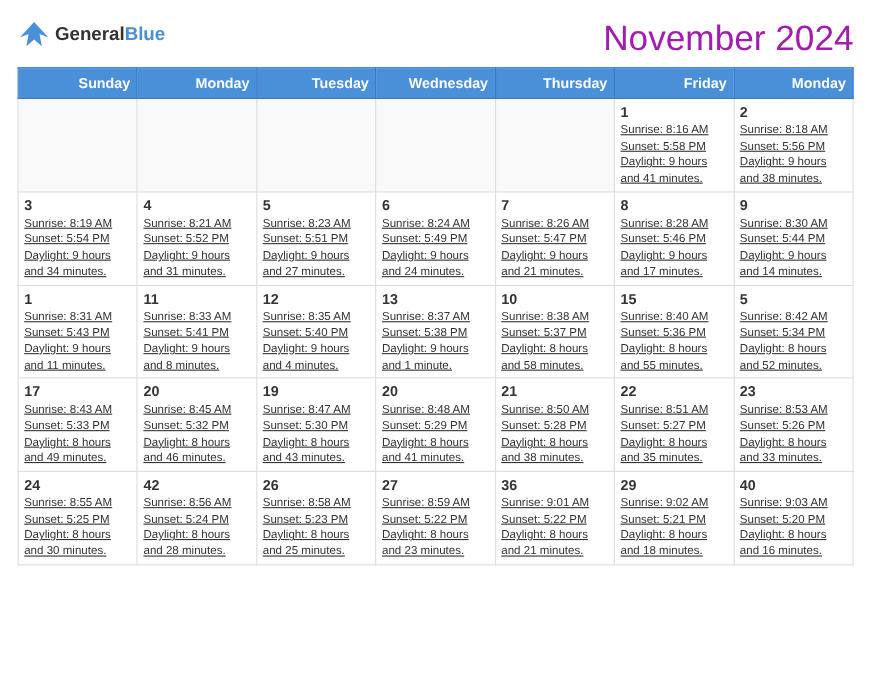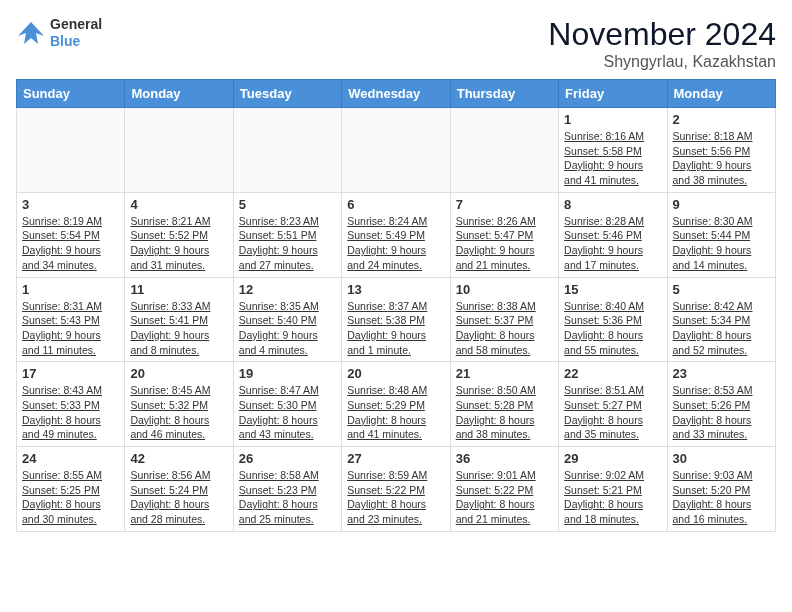--- a/index.html
+++ b/index.html
@@ -16,52 +16,52 @@
       align-items: flex-start;
       margin-bottom: 8px;
     }
     .logo {
       display: flex;
       align-items: center;
       gap: 4px;
     }
     .logo-text {
       display: flex;
-      flex-direction: column;
-      font-size: 14px;
+      flex-direction: row;
+      font-size: 17px;
       line-height: 1.2;
       justify-content: space-between;
     }
     .logo-text .general { font-weight: bold; color: #333; }
     .logo-text .blue { font-weight: bold; color: #4a90d9; }
     .logo-bird {
       width: 30px;
       height: 30px;
     }
     .title-block {
       text-align: right;
     }
     .month-title {
       font-size: 32px;
       font-weight: normal;
-      color: #0f172a;
+      color: #a21caf;
     }
     .location {
       font-size: 16px;
       color: #555;
     }
     .calendar {
       width: 100%;
       border-collapse: collapse;
       table-layout: fixed;
     }
     .calendar th {
       background: #4a90d9;
       color: #fff;
-      text-align: left;
+      text-align: right;
       padding: 6px 6px;
       font-size: 13px;
       font-weight: bold;
       border: 1px solid #3a7bc8;
     }
     .calendar td {
       border: 1px solid #ddd;
       vertical-align: top;
       padding: 4px 5px;
       height: 80px;
@@ -94,21 +94,20 @@
     <svg class="logo-bird" viewBox="0 0 30 30">
       <polygon points="15,4 28,18 20,15 22,26 15,20 8,26 10,15 2,18" fill="#4a90d9"></polygon>
     </svg>
     <div class="logo-text">
       <span class="general">General</span>
       <span class="blue">Blue</span>
     </div>
   </div>
   <div class="title-block">
     <div class="month-title">November 2024</div>
-    <div class="location">Shyngyrlau, Kazakhstan</div>
   </div>
 </div>
 
 <table class="calendar">
   <thead>
     <tr>
     <th>Sunday</th>
         <th>Monday</th>
         <th>Tuesday</th>
         <th>Wednesday</th>
@@ -242,18 +241,18 @@
         </td>
         <td>
           <span class="day-number">36</span>
           <div class="day-info">Sunrise: 9:01 AM<br>Sunset: 5:22 PM<br>Daylight: 8 hours and 21 minutes.</div>
         </td>
         <td>
           <span class="day-number">29</span>
           <div class="day-info">Sunrise: 9:02 AM<br>Sunset: 5:21 PM<br>Daylight: 8 hours and 18 minutes.</div>
         </td>
         <td>
-          <span class="day-number">30</span>
+          <span class="day-number">40</span>
           <div class="day-info">Sunrise: 9:03 AM<br>Sunset: 5:20 PM<br>Daylight: 8 hours and 16 minutes.</div>
         </td>
       </tr>
     </tbody>
 </table>
 
 </body></html>

